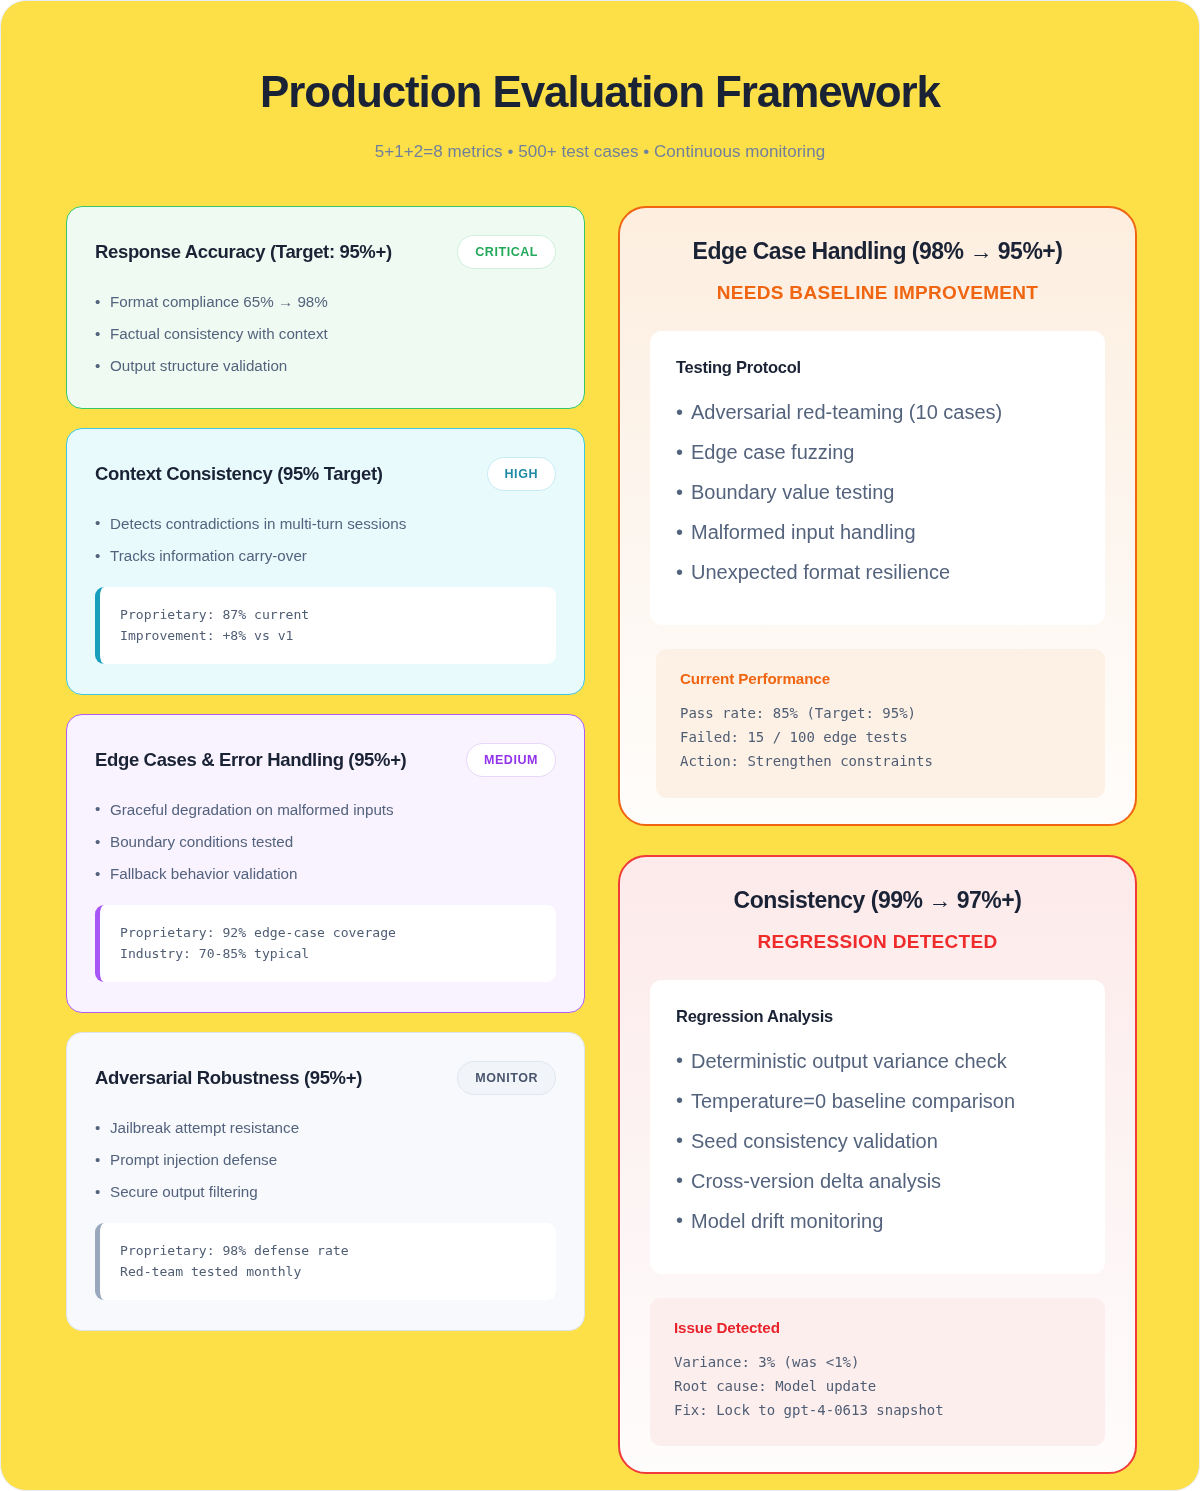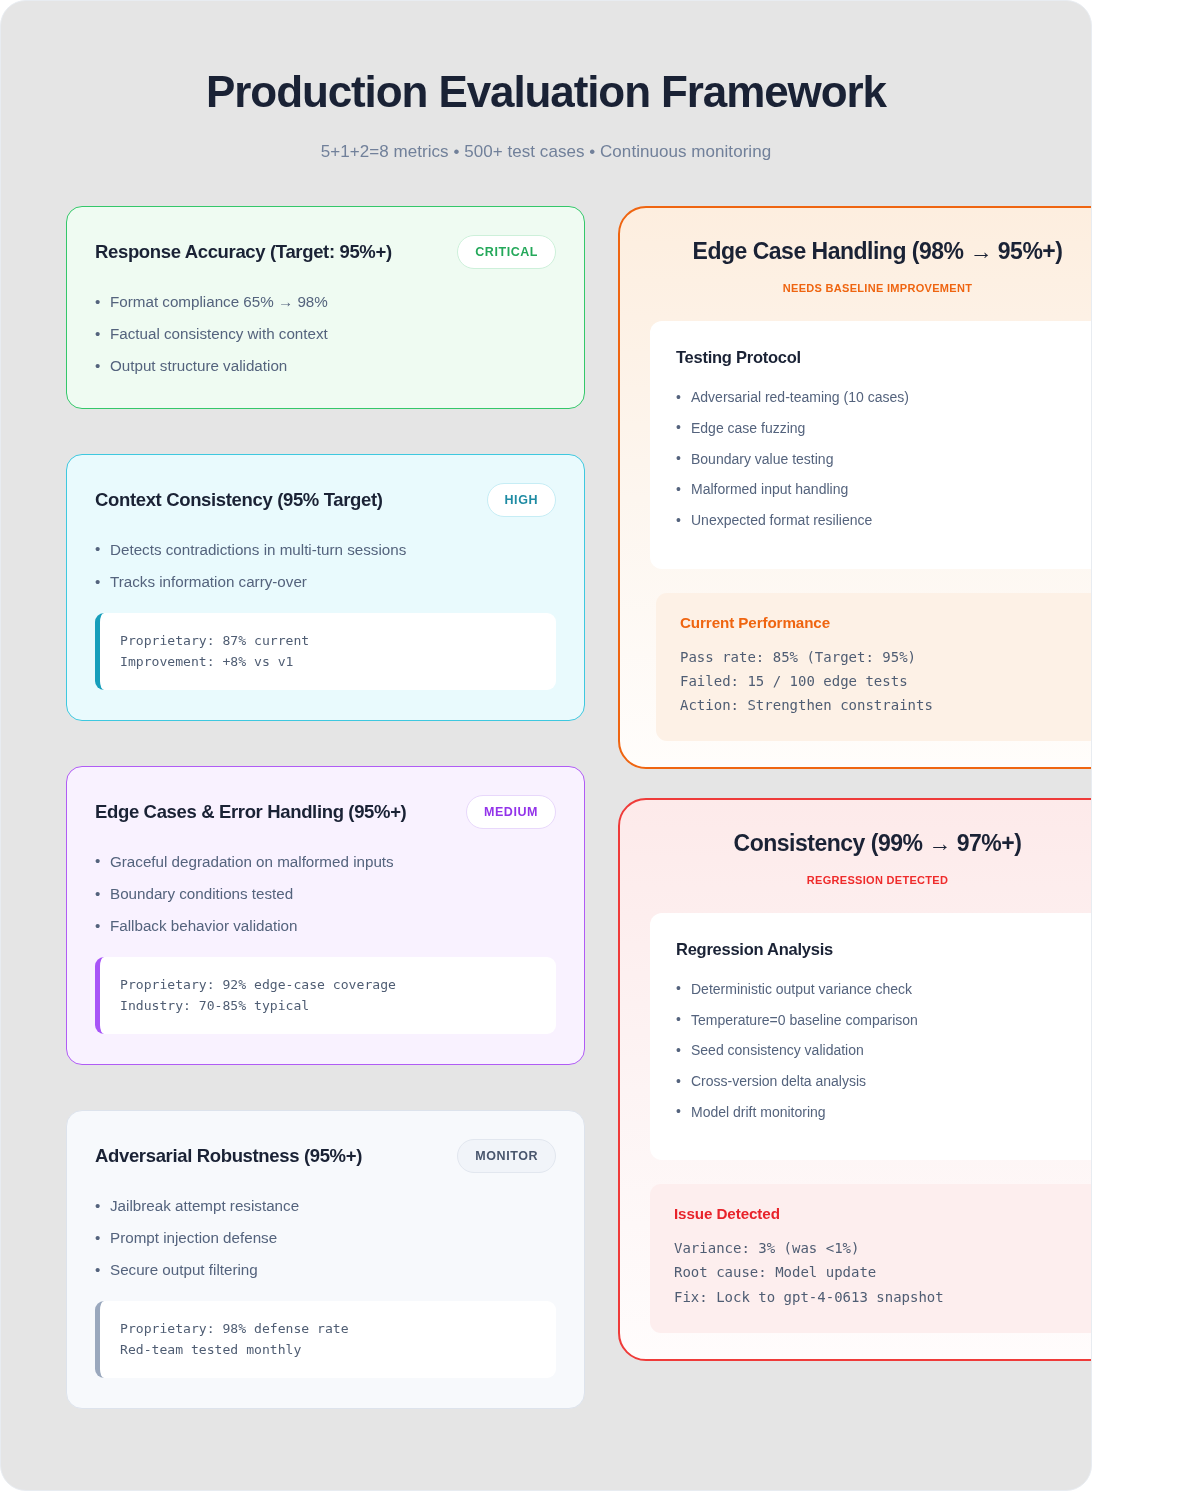--- a/index.html
+++ b/index.html
@@ -6,23 +6,23 @@
 
   html, body {
     width: 1200px;
     height: 1491px;
     background: #ffffff;
     font-family: "Liberation Sans", sans-serif;
   }
 
   .page {
     position: relative;
-    width: 1092px;
+    width: 1200px;
     height: 1491px;
-    background: #e5e5e5;
+    background: #fde047;
     border-radius: 26px;
     border: 1px solid #e8ecf1;
     overflow: hidden;
   }
 
   
   .header { padding: 66px 60px 0 60px; text-align: center; }
 
   .page-title {
     font-size: 44px;
@@ -39,21 +39,21 @@
     letter-spacing: 0.05px;
   }
 
   
   .columns {
     display: flex;
     gap: 33px;
     padding: 44px 65px 0 65px;
     align-items: flex-start;
   }
-  .col-left  { width: 519px; flex: 0 0 519px; display: flex; flex-direction: column; gap: 45px; }
+  .col-left  { width: 519px; flex: 0 0 519px; display: flex; flex-direction: column; gap: 19px; }
   .col-right { width: 519px; flex: 0 0 519px; display: flex; flex-direction: column; gap: 29px; }
 
   
   .metric-card {
     border-radius: 16px;
     border: 1.3px solid #d9dee8;
     background: #f8fafc;
     padding: 28px 28px 30px 28px;
   }
   .metric-card .card-head {
@@ -138,38 +138,38 @@
   .panel-title {
     text-align: center;
     font-size: 23px;
     font-weight: 700;
     color: #1a2235;
     letter-spacing: -0.5px;
   }
   .panel-status {
     text-align: center;
     margin-top: 17px;
-    font-size: 11px;
+    font-size: 19px;
     font-weight: 700;
     letter-spacing: 0.3px;
   }
   .panel-inner {
     margin-top: 27px;
     background: #ffffff;
     border-radius: 12px;
     padding: 27px 40px 28px 26px;
   }
   .panel-inner h4 {
     font-size: 16.5px;
     font-weight: 700;
     color: #1a2235;
     letter-spacing: -0.25px;
   }
   .panel-inner .bullets { margin-top: 20px; }
-  .panel-inner .bullets li { font-size: 14px; margin-bottom: 9px; }
+  .panel-inner .bullets li { font-size: 20px; margin-bottom: 9px; }
 
   .panel-note {
     margin-top: 24px;
     border-radius: 11px;
     padding: 21px 24px 24px 24px;
   }
   .panel-note .note-title {
     font-size: 15.2px;
     font-weight: 700;
     letter-spacing: -0.1px;

